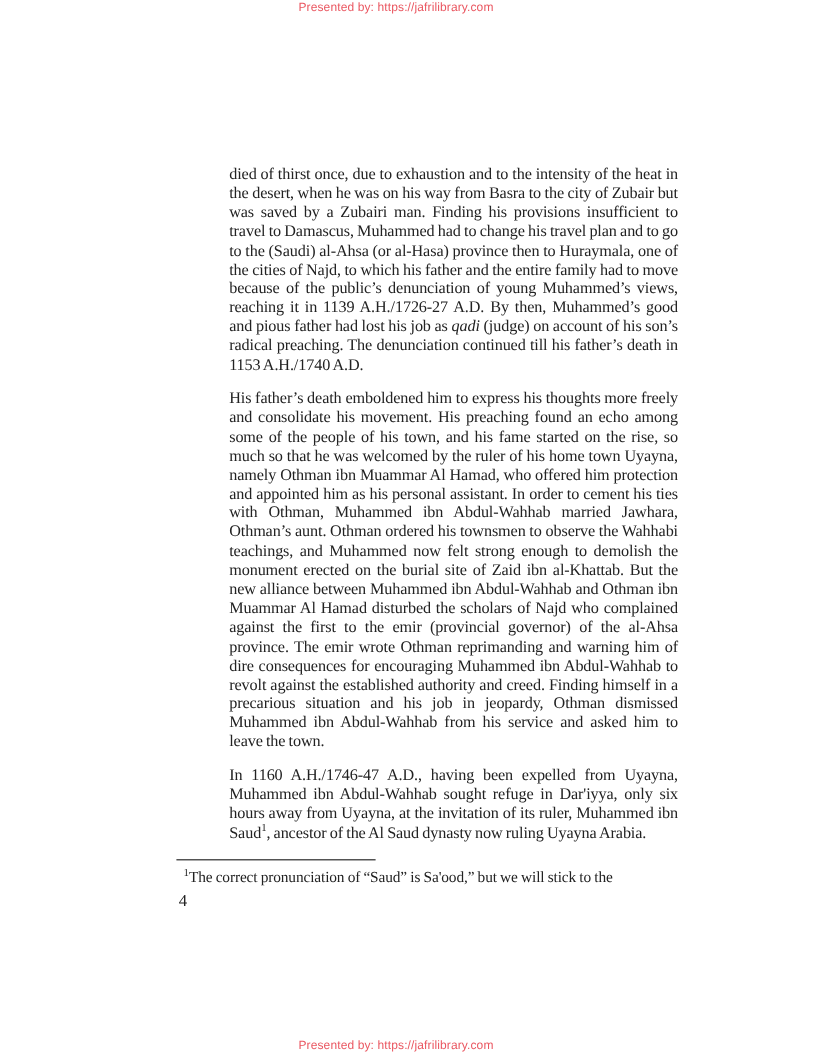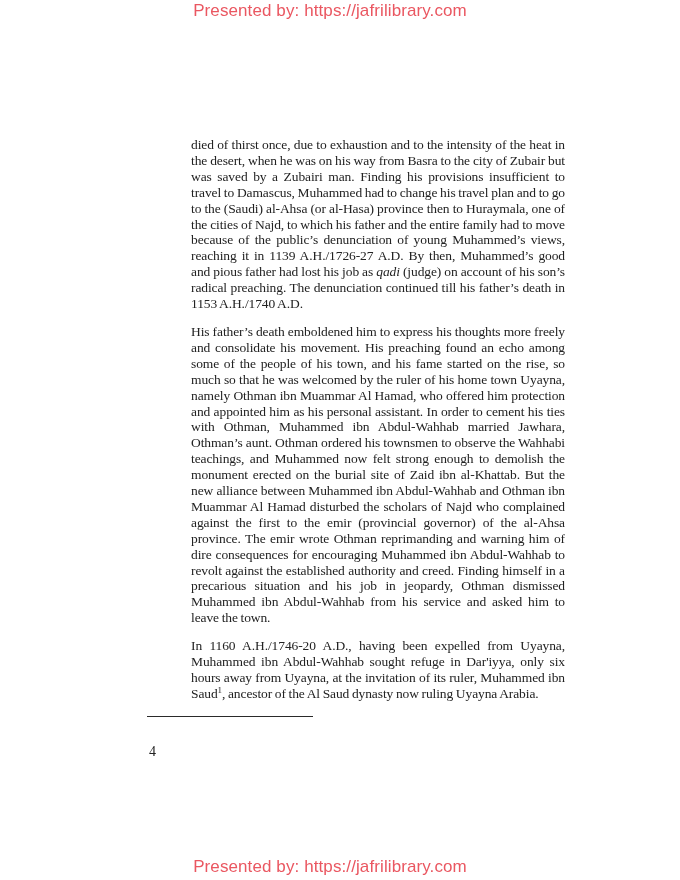--- a/index.html
+++ b/index.html
@@ -10,21 +10,21 @@
     overflow: hidden;
     font-family: "Liberation Serif", serif;
     color: #222222;
   }
   .watermark {
     position: absolute;
     left: 0;
     width: 660px;
     text-align: center;
     font-family: "Liberation Sans", sans-serif;
-    font-size: 17px;
+    font-size: 10px;
     color: #ea5761;
     letter-spacing: 0.1px;
   }
   .watermark-top { top: 1px; }
   .watermark-bottom { bottom: 3px; }
   .watermark a, .watermark .url {
     color: #ea5761;
     text-decoration: none;
   }
   .text-block {
@@ -75,24 +75,25 @@
 </head>
 <body>
 
 <div class="watermark watermark-top">
   <span>Presented by: </span><span class="url">https://jafrilibrary.com</span>
 </div>
 
 <div class="text-block">
   <p><span>died of thirst once, due to exhaustion and to the intensity of the heat in the desert, when he was on his way from Basra to the city of Zubair but was saved by a Zubairi man. Finding his provisions insufficient to travel to Damascus, Muhammed had to change his travel plan and to go to the (Saudi) al-Ahsa (or al-Hasa) province then to Huraymala, one of the cities of Najd, to which his father and the entire family had to move because of the public’s denunciation of young Muhammed’s views, reaching it in 1139 A.H./1726-27 A.D. By then, Muhammed’s good and pious father had lost his job as </span><i>qadi</i><span> (judge) on account of his son’s radical preaching. The denunciation continued till his father’s death in 1153 A.H./1740 A.D.</span></p>
   <p>His father’s death emboldened him to express his thoughts more freely and consolidate his movement. His preaching found an echo among some of the people of his town, and his fame started on the rise, so much so that he was welcomed by the ruler of his home town Uyayna, namely Othman ibn Muammar Al Hamad, who offered him protection and appointed him as his personal assistant. In order to cement his ties with Othman, Muhammed ibn Abdul-Wahhab married Jawhara, Othman’s aunt. Othman ordered his townsmen to observe the Wahhabi teachings, and Muhammed now felt strong enough to demolish the monument erected on the burial site of Zaid ibn al-Khattab. But the new alliance between Muhammed ibn Abdul-Wahhab and Othman ibn Muammar Al Hamad disturbed the scholars of Najd who complained against the first to the emir (provincial governor) of the al-Ahsa province. The emir wrote Othman reprimanding and warning him of dire consequences for encouraging Muhammed ibn Abdul-Wahhab to revolt against the established authority and creed. Finding himself in a precarious situation and his job in jeopardy, Othman dismissed Muhammed ibn Abdul-Wahhab from his service and asked him to leave the town.</p>
-  <p><span>In 1160 A.H./1746-20 A.D., having been expelled from Uyayna, Muhammed ibn Abdul-Wahhab sought refuge in Dar'iyya, only six hours away from Uyayna, at the invitation of its ruler, Muhammed ibn Saud</span><sup class="fn-ref">1</sup><span>, ancestor of the Al Saud dynasty now ruling Uyayna Arabia.</span></p>
+  <p><span>In 1160 A.H./1746-47 A.D., having been expelled from Uyayna, Muhammed ibn Abdul-Wahhab sought refuge in Dar'iyya, only six hours away from Uyayna, at the invitation of its ruler, Muhammed ibn Saud</span><sup class="fn-ref">1</sup><span>, ancestor of the Al Saud dynasty now ruling Uyayna Arabia.</span></p>
 </div>
 
 <div class="footnote-area">
   <div class="footnote-rule"></div>
+  <p class="footnote"><sup class="fn-marker">1</sup><span>The correct pronunciation of “Saud” is Sa'ood,” but we will stick to the</span></p>
 </div>
 
 <div class="page-number">4</div>
 
 <div class="watermark watermark-bottom">
   <span>Presented by: </span><span class="url">https://jafrilibrary.com</span>
 </div>
 
 </body></html>

